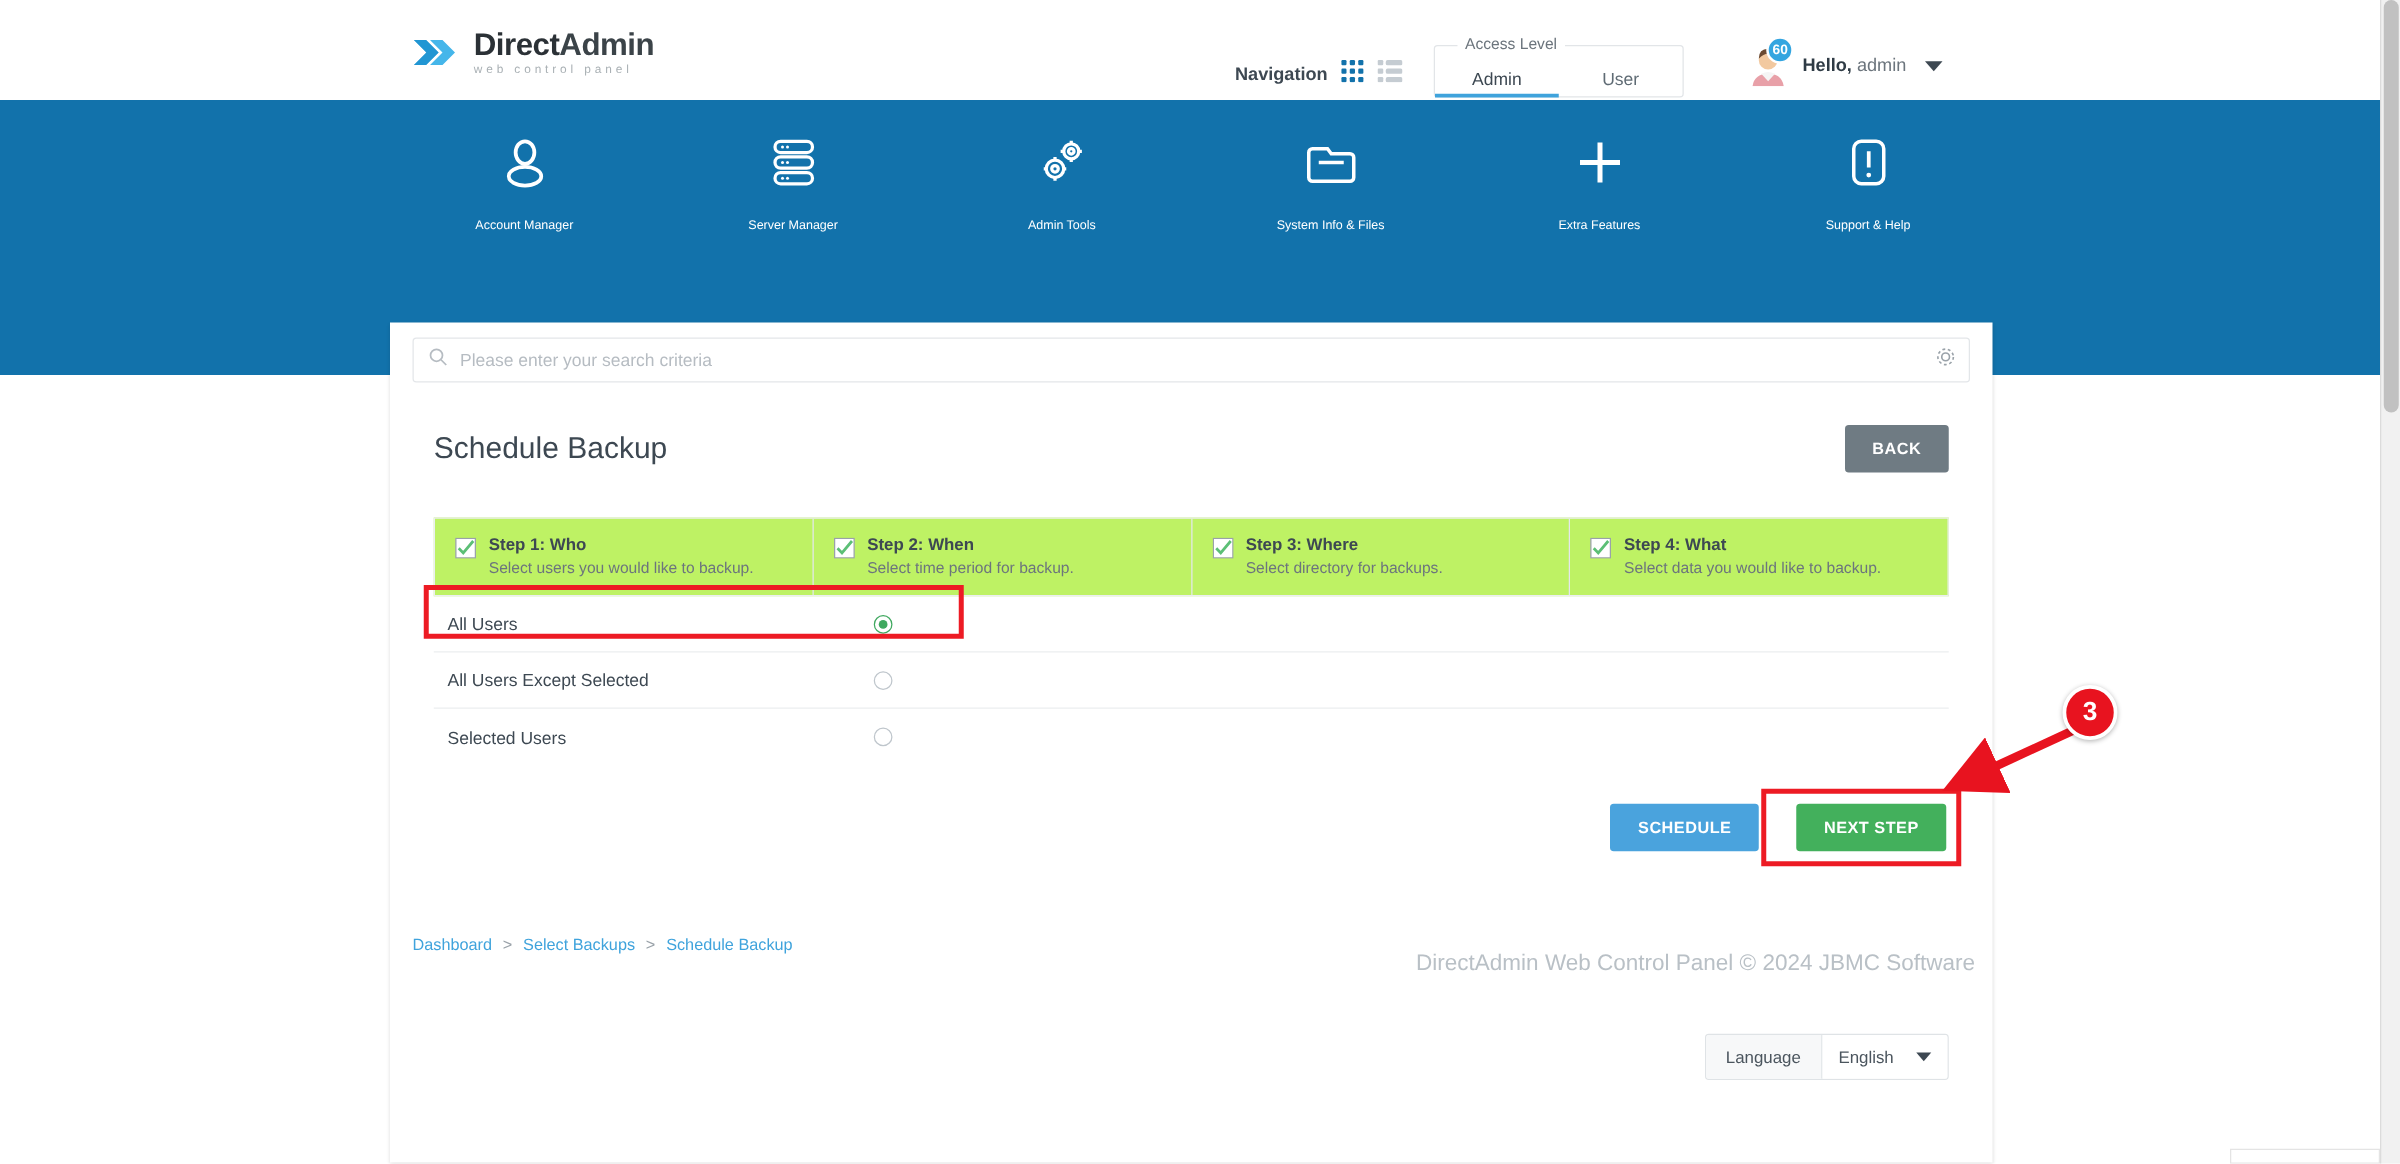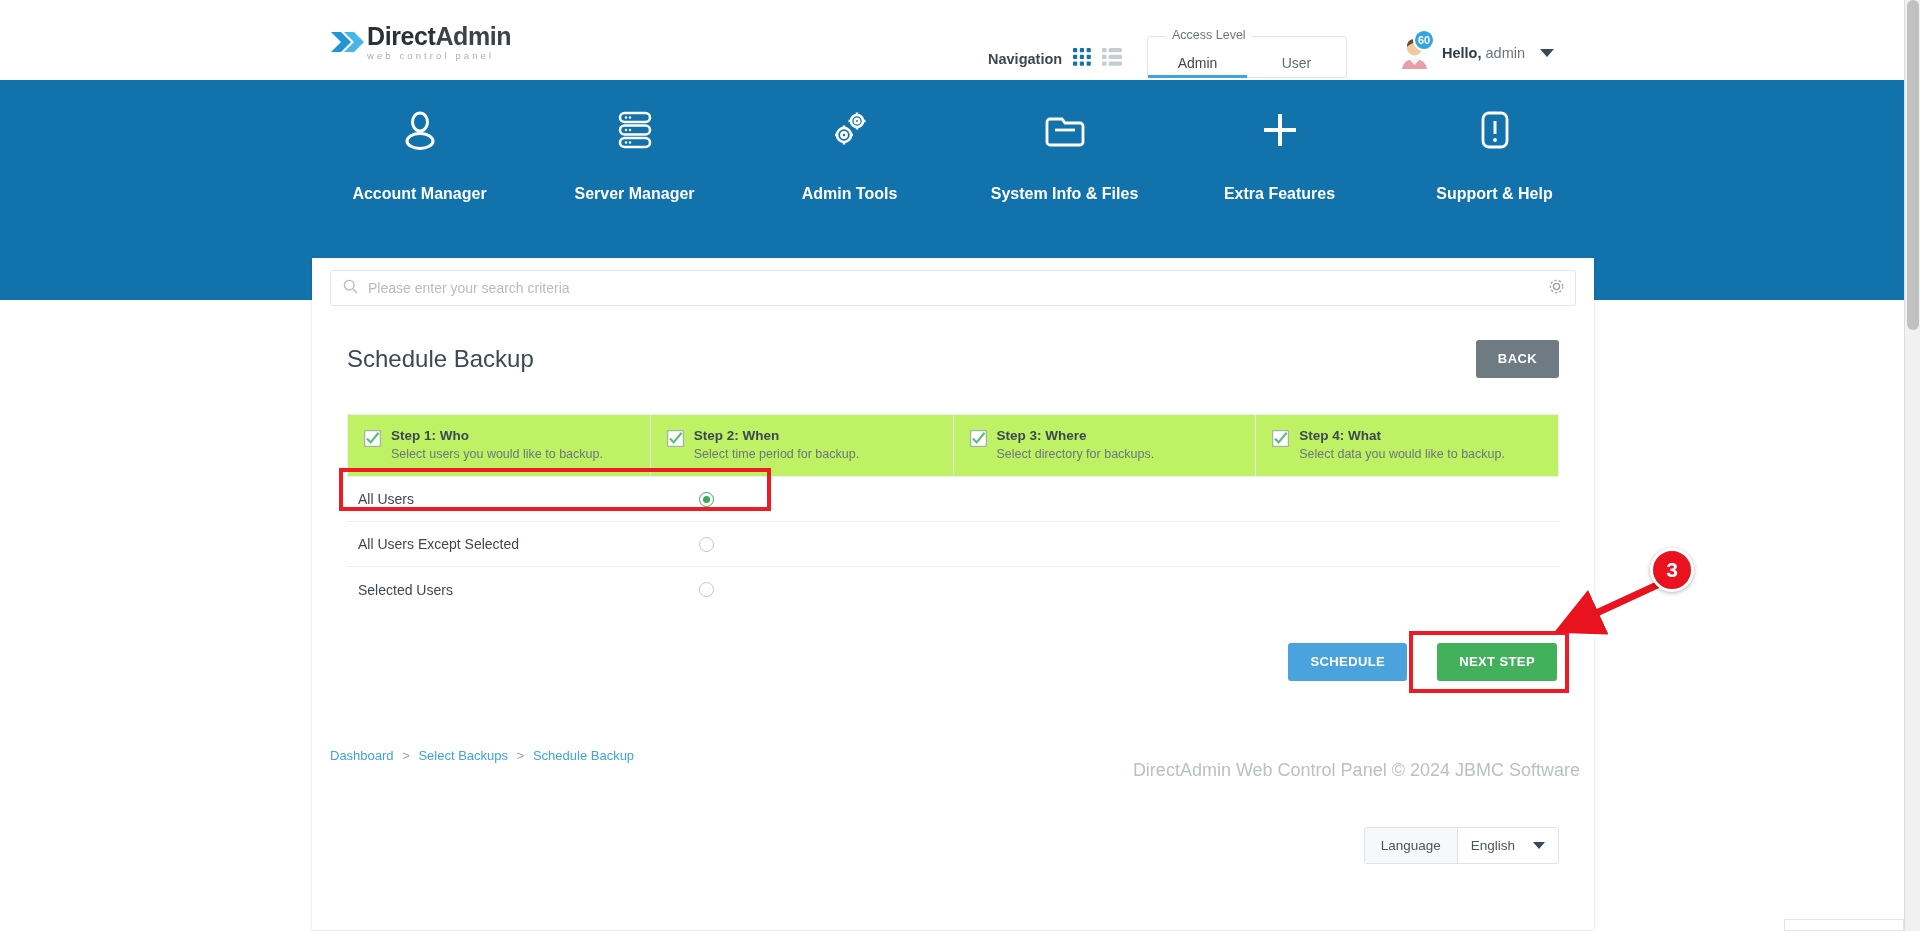--- a/index.html
+++ b/index.html
@@ -26,20 +26,21 @@
     background: #ffffff;
     display: flex;
     align-items: center;
     position: relative;
   }
   .logo-wrap {
     position: absolute;
     left: 327px; top: 22px;
     display: flex;
     align-items: center;
+    gap: 12px;
   }
   .logo-mark { width: 40px; height: 40px; flex: 0 0 40px; }
   .logo-text { line-height: 1; }
   .logo-title {
     font-size: 25px;
     font-weight: bold;
     letter-spacing: -0.4px;
     color: #3b4348;
   }
   .logo-title .dark { color: #2b3136; }
@@ -153,23 +154,23 @@
     color: #fff;
     cursor: pointer;
   }
   .navitem .ico {
     height: 46px;
     display: flex;
     align-items: center;
     justify-content: center;
   }
   .navitem .lbl {
-    margin-top: 32px;
-    font-size: 16px;
-    font-weight: bold;
+    margin-top: 22px;
+    font-size: 10px;
+    font-weight: normal;
     white-space: nowrap;
   }
 
   
   .card {
     position: absolute;
     left: 312px; top: 258px;
     width: 1282px;
     min-height: 672px;
     background: #fff;

